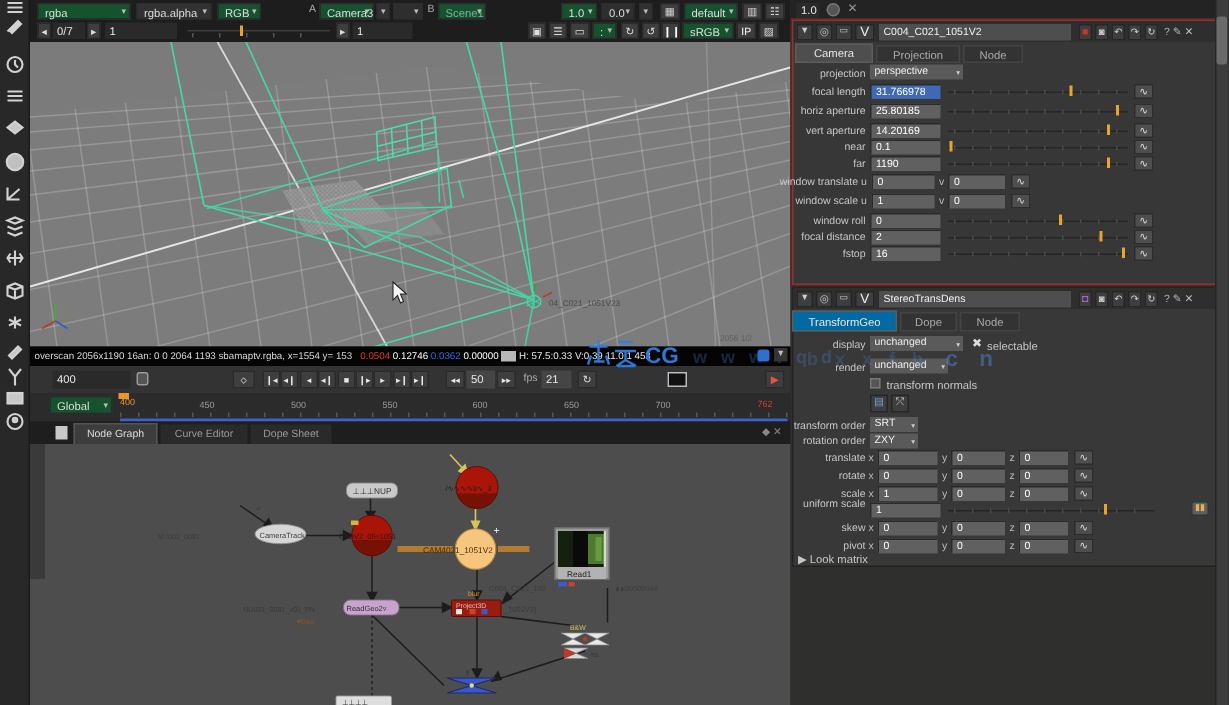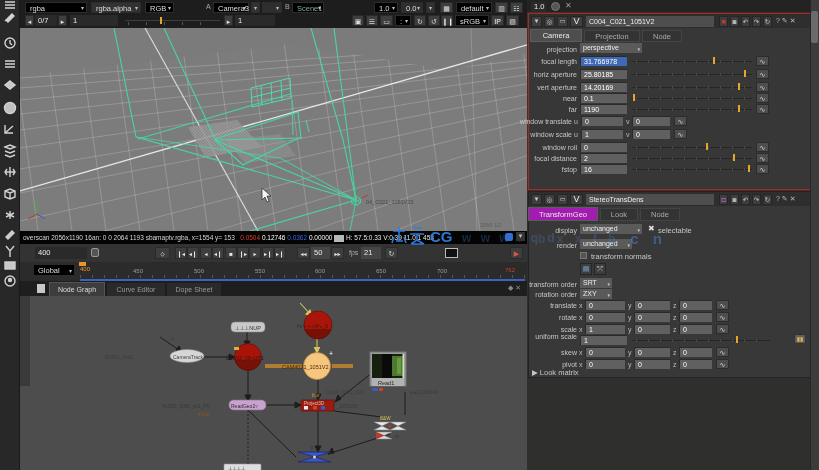--- a/index.html
+++ b/index.html
@@ -1,20 +1,20 @@
 <!DOCTYPE html>
 <html><head><meta charset="utf-8">
 <style>
 *{margin:0;padding:0;box-sizing:border-box;font-family:"Liberation Sans",sans-serif;}
 html,body{width:819px;height:470px;overflow:hidden;background:#262626;}
 #stage{position:absolute;left:0;top:0;width:819px;height:470px;}
 .abs{position:absolute;}
 .btn{position:absolute;background:#3e3e3e;border:1px solid #2a2a2a;color:#ddd;font-size:7px;line-height:11px;text-align:center;}
 .fld{position:absolute;background:#2a2a2a;color:#e8e8e8;font-size:7.5px;line-height:11px;padding-left:3px;}
-.dd{position:absolute;background:#000000;color:#ddd;font-size:7.5px;line-height:11px;padding-left:4px;border:1px solid #2c2c2c;}
+.dd{position:absolute;background:#14532d;color:#ddd;font-size:7.5px;line-height:11px;padding-left:4px;border:1px solid #2c2c2c;}
 .dd:after{content:"▾";position:absolute;right:2px;top:0;font-size:6px;color:#bbb;}
 .lbl{position:absolute;color:#c6c6c6;font-size:7px;line-height:10px;text-align:right;}
 .pfld{position:absolute;background:#606060;color:#fff;font-size:7px;line-height:10px;padding-left:3px;height:10px;border-top:1px solid #2a2a2a;border-left:1px solid #2a2a2a;}
 .pdd{position:absolute;background:#5a5a5a;color:#eee;font-size:7px;line-height:10px;padding-left:3px;height:10px;}
 .pdd:after{content:"▾";position:absolute;right:2px;top:1px;font-size:5px;color:#ccc;}
 .nbtn{position:absolute;width:13px;height:10px;background:#4e4e4e;border:1px solid #2c2c2c;color:#ddd;font-size:7px;line-height:9px;text-align:center;}
 .trk{position:absolute;height:1px;background:#262626;}
 .omark{position:absolute;width:2px;height:7px;background:#e8a52c;}
 .xyz{position:absolute;color:#bbb;font-size:7px;line-height:10px;}
 .tick{position:absolute;width:1px;height:3px;background:#4a4a4a;}
@@ -553,22 +553,22 @@
 <div class="abs" style="left:544px;top:194px;width:11px;height:11px;background:#3e3e3e;border:1px solid #262626;color:#ccc;font-size:7px;line-height:9px;text-align:center;">◎</div>
 <div class="abs" style="left:557px;top:194px;width:11px;height:11px;background:#3e3e3e;border:1px solid #262626;color:#ccc;font-size:6px;line-height:9px;text-align:center;">▭</div>
 <div class="abs" style="left:570px;top:194px;width:13px;height:11px;background:#3e3e3e;border:1px solid #262626;color:#eee;font-size:9px;line-height:9px;text-align:center;">V</div>
 <div class="fld" style="left:586px;top:194px;width:128px;height:11px;background:#4e4e4e;color:#f0f0f0;font-size:7px;">StereoTransDens</div>
 <div class="abs" style="left:719px;top:194px;width:9px;height:11px;background:#3e3e3e;border:1px solid #262626;color:#b06ad0;font-size:7px;line-height:9px;text-align:center;">◘</div>
 <div class="abs" style="left:730px;top:194px;width:9px;height:11px;background:#3e3e3e;border:1px solid #262626;color:#ccc;font-size:6.5px;line-height:9px;text-align:center;">◙</div>
 <div class="abs" style="left:741px;top:194px;width:9px;height:11px;background:#3e3e3e;border:1px solid #262626;color:#ccc;font-size:6.5px;line-height:9px;text-align:center;">↶</div>
 <div class="abs" style="left:752px;top:194px;width:9px;height:11px;background:#3e3e3e;border:1px solid #262626;color:#ccc;font-size:6.5px;line-height:9px;text-align:center;">↷</div>
 <div class="abs" style="left:763px;top:194px;width:9px;height:11px;background:#3e3e3e;border:1px solid #262626;color:#ccc;font-size:6.5px;line-height:9px;text-align:center;">↻</div>
 <div class="abs" style="left:776px;top:195px;color:#bbb;font-size:7px;">?  ✎  ✕</div>
-<div class="abs" style="left:528px;top:207px;width:70px;height:14px;background:#a21caf;border:1px solid #5c5c5c;color:#e8e8e8;font-size:7.5px;line-height:13px;text-align:center;">TransformGeo</div>
-<div class="abs" style="left:600px;top:208px;width:38px;height:13px;background:#333;border:1px solid #444;color:#aaa;font-size:7.5px;line-height:12px;text-align:center;">Look</div>
+<div class="abs" style="left:528px;top:207px;width:70px;height:14px;background:#0369a1;border:1px solid #5c5c5c;color:#e8e8e8;font-size:7.5px;line-height:13px;text-align:center;">TransformGeo</div>
+<div class="abs" style="left:600px;top:208px;width:38px;height:13px;background:#333;border:1px solid #444;color:#aaa;font-size:7.5px;line-height:12px;text-align:center;">Dope</div>
 <div class="abs" style="left:640px;top:208px;width:40px;height:13px;background:#333;border:1px solid #444;color:#aaa;font-size:7.5px;line-height:12px;text-align:center;">Node</div>
 <div class="lbl" style="right:242px;top:226px;white-space:nowrap;">display</div>
 <div class="pdd" style="left:580px;top:224px;width:62px;">unchanged</div>
 <div class="abs" style="left:648px;top:224px;color:#ddd;font-size:8px;">✖</div>
 <div class="abs" style="left:658px;top:226px;color:#c6c6c6;font-size:7.5px;">selectable</div>
 <div class="lbl" style="right:242px;top:241px;white-space:nowrap;">render</div>
 <div class="pdd" style="left:580px;top:239px;width:52px;">unchanged</div>
 <div class="abs" style="left:580px;top:252px;width:7px;height:7px;background:#555;border:1px solid #777;"></div>
 <div class="abs" style="left:591px;top:252px;color:#c6c6c6;font-size:7.5px;">transform normals</div>
 <div class="abs" style="left:580px;top:263px;width:12px;height:12px;background:#3e3e3e;border:1px solid #262626;color:#7aa8d8;font-size:7px;line-height:10px;text-align:center;">▤</div>

